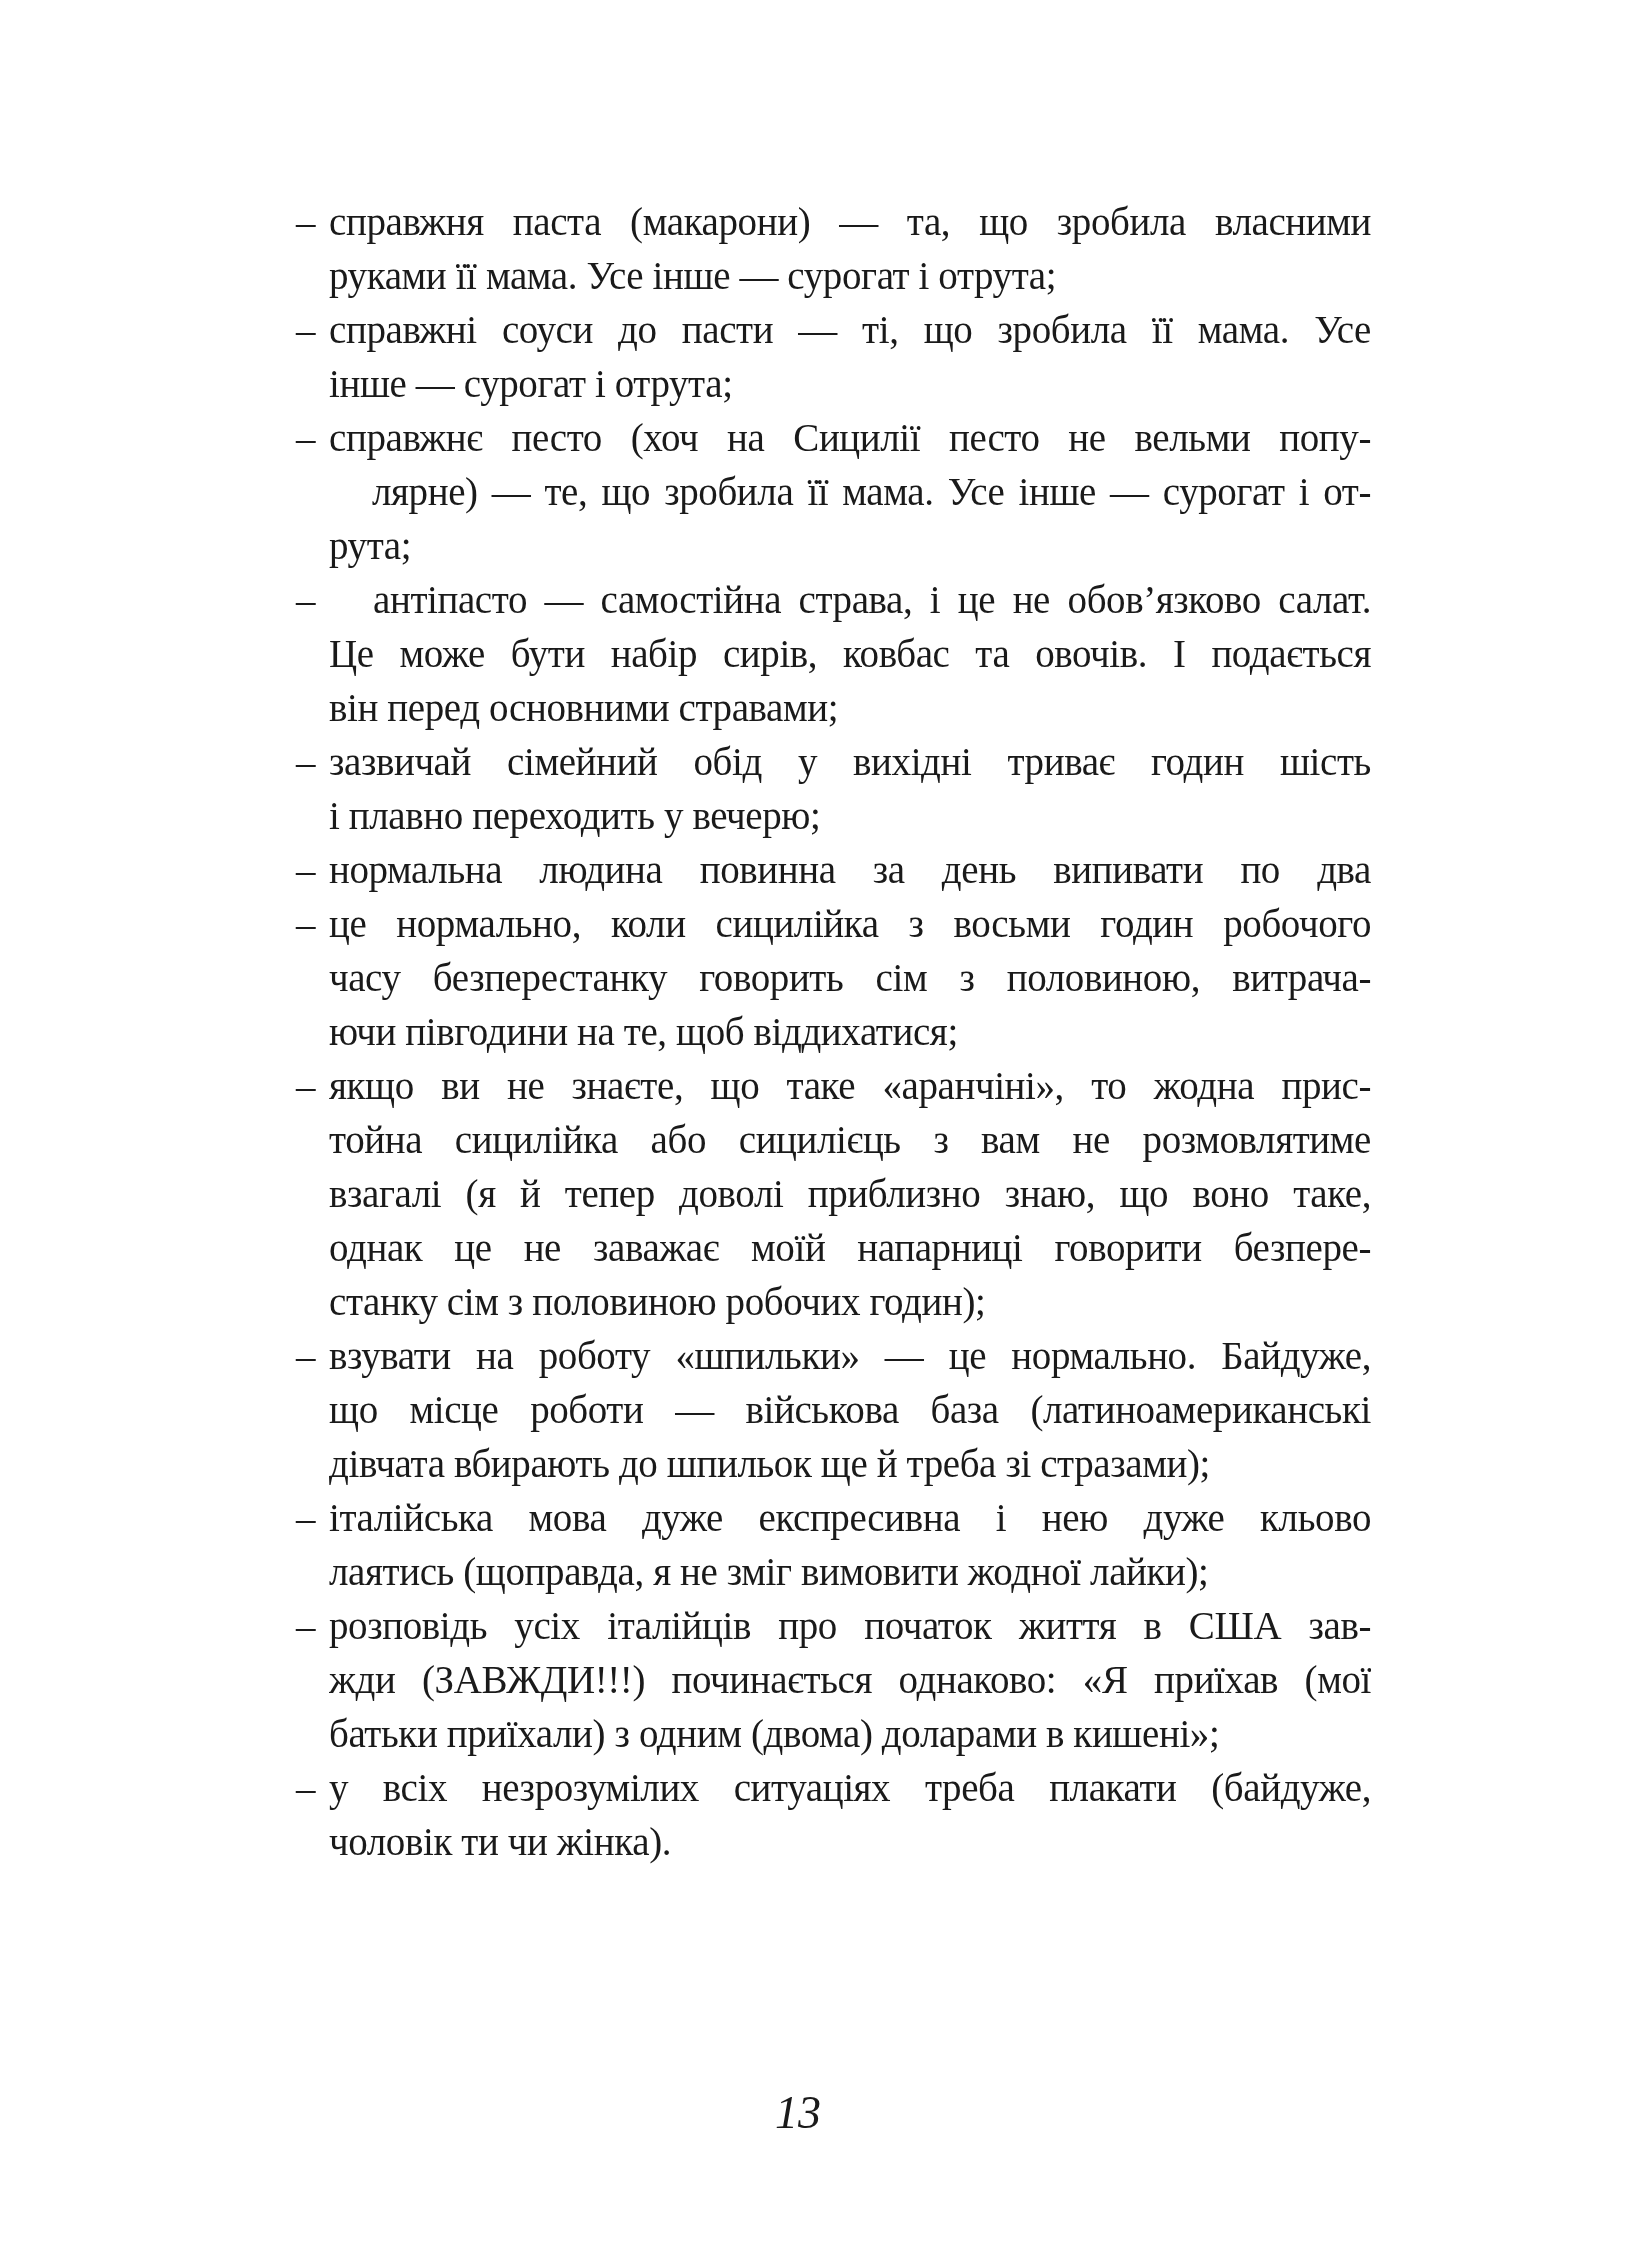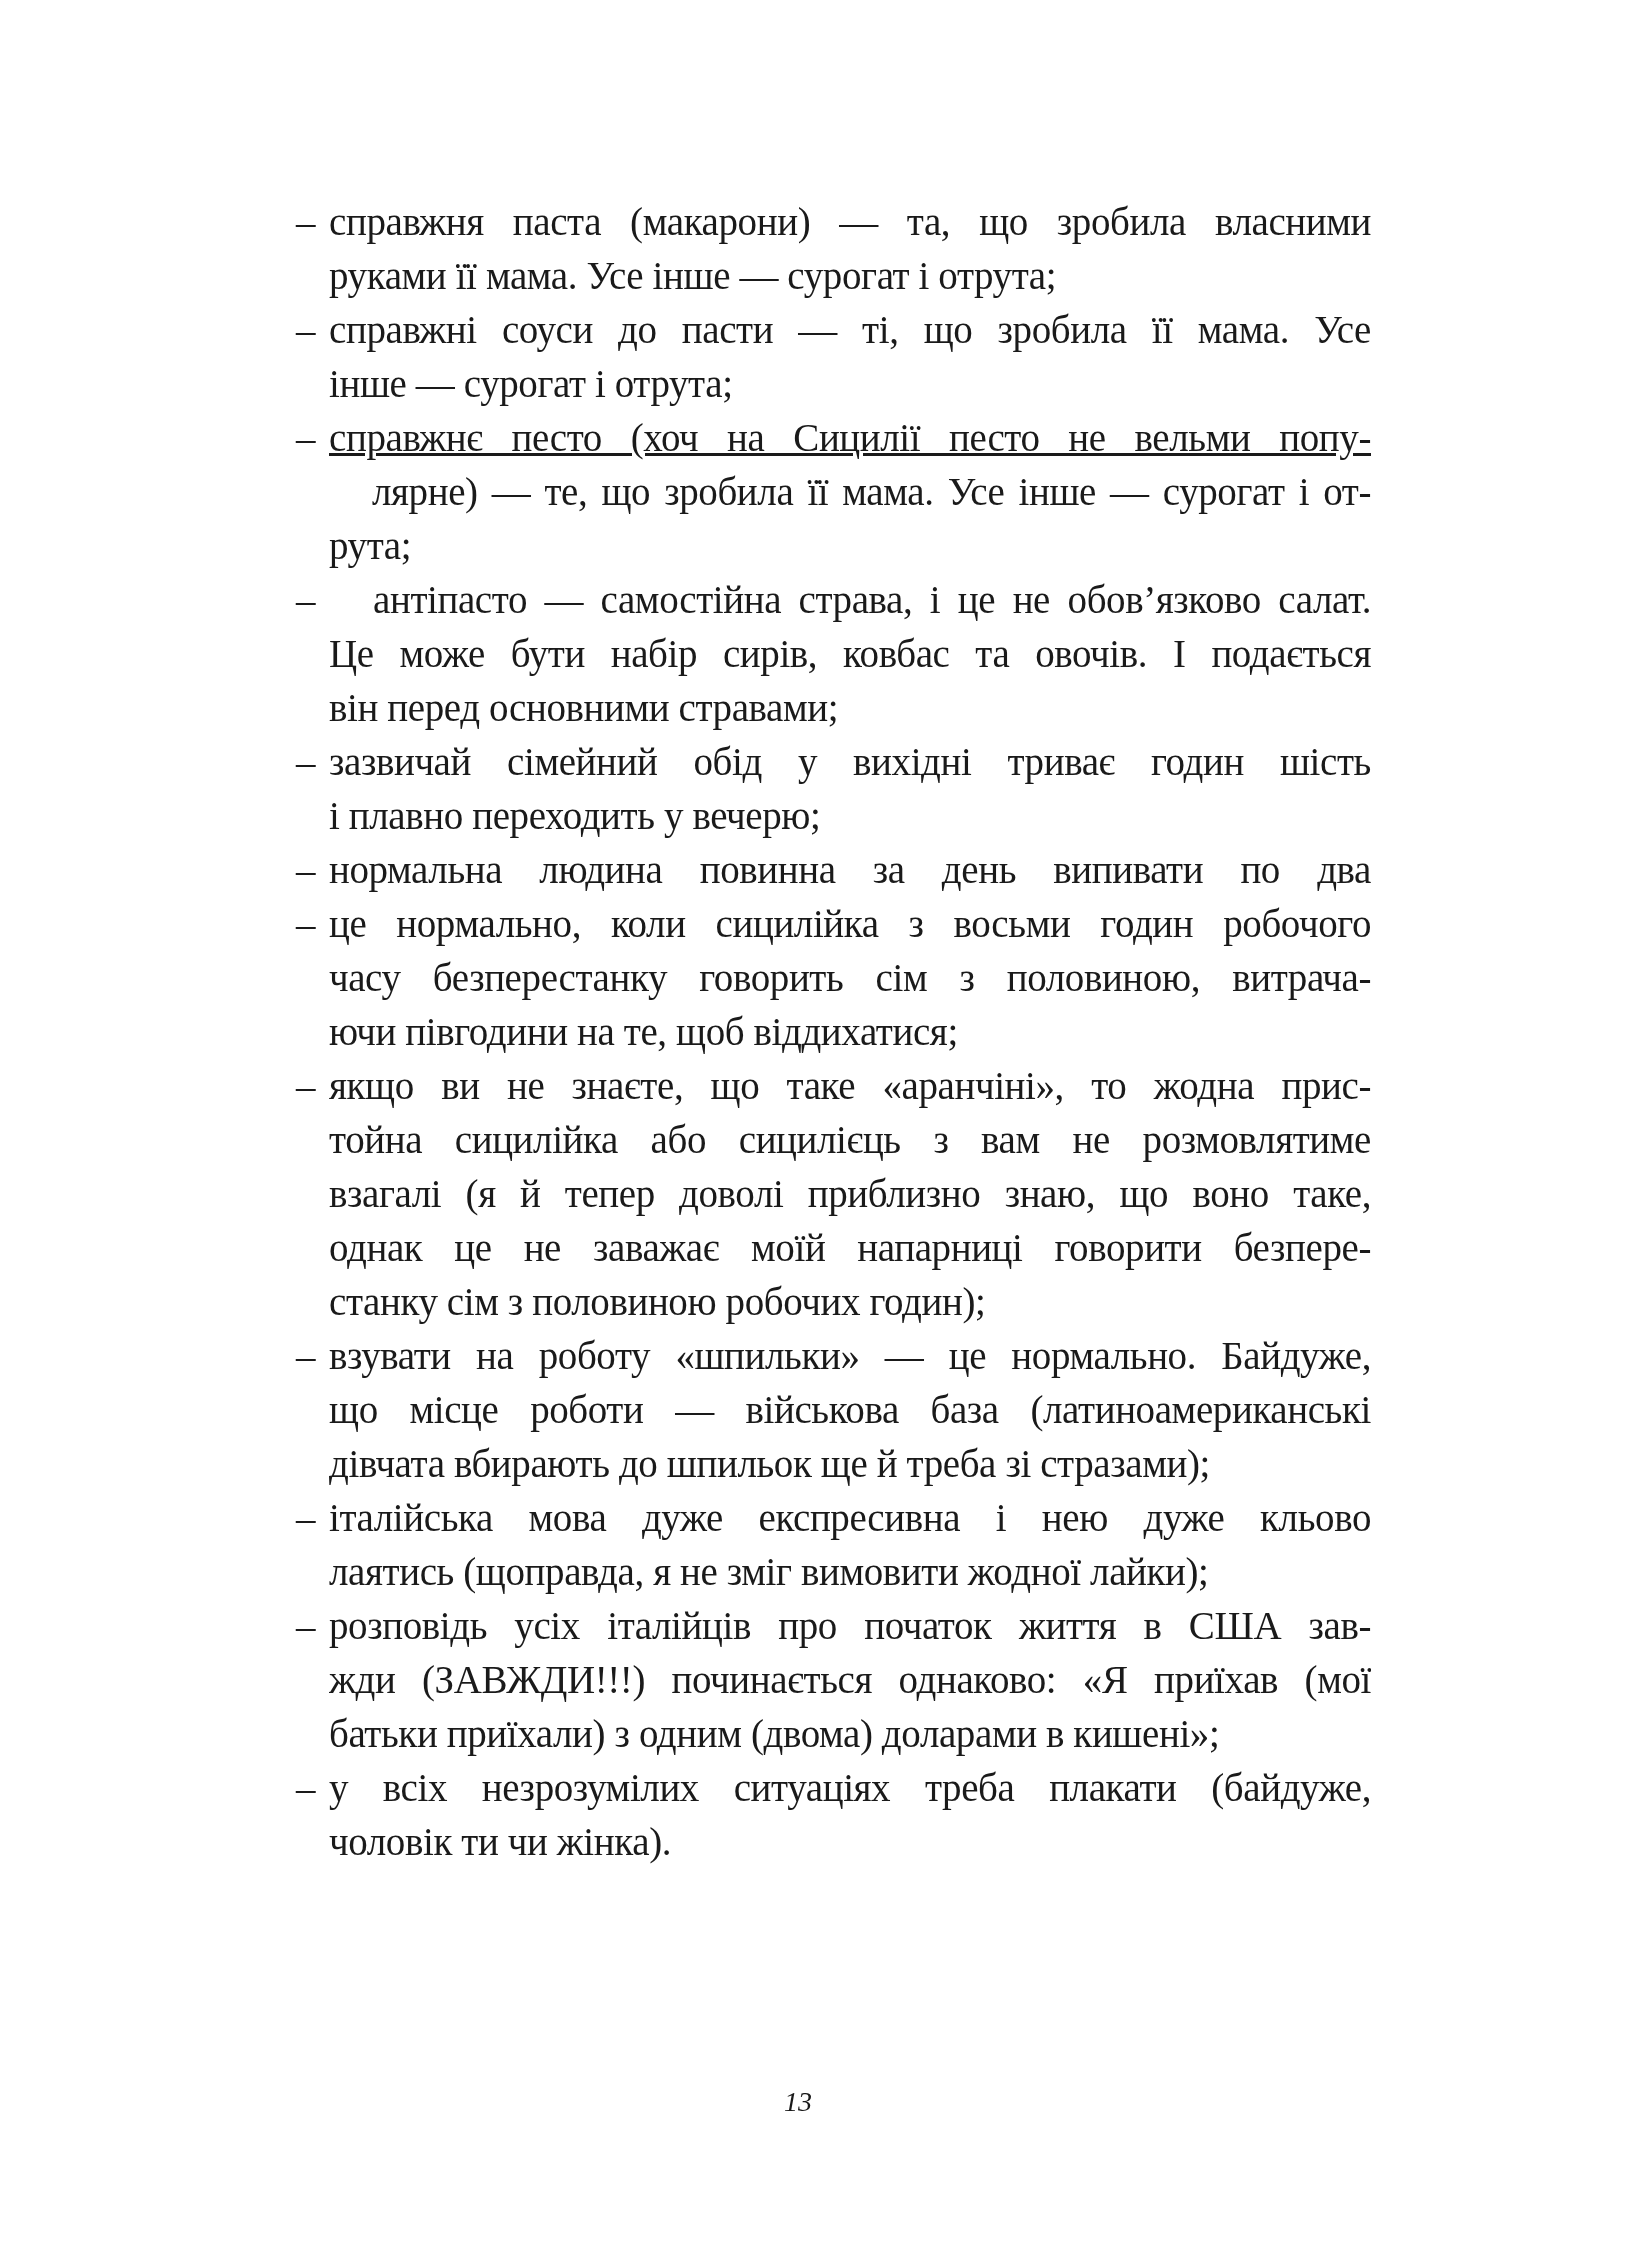--- a/index.html
+++ b/index.html
@@ -11,41 +11,41 @@
     color: #1a1a1a;
     font-size: 39px;
   }
   .item { position: relative; padding-left: 33px; }
   .dash { position: absolute; left: 0; top: 0; line-height: 54px; }
   .line { display: block; height: 54px; line-height: 54px; white-space: nowrap; letter-spacing: -0.4px; }
   .line.justify { text-align: justify; text-align-last: justify; }
   .page-number {
     position: absolute; left: 768px; top: 2086px; width: 60px; text-align: center;
     font-family: "Liberation Serif", "DejaVu Serif", serif; font-style: italic;
-    font-size: 28px; color: #1a1a1a;
+    font-size: 46px; color: #1a1a1a;
   }
 </style>
 </head>
 <body>
 
 <div class="page">
   <div class="text-block" id="list">
       <div class="item">
         <span class="dash">–</span>
         <span class="line justify" style="white-space: normal; overflow: hidden;">справжня паста (макарони) — та, що зробила власними</span>
         <span class="line">руками її мама. Усе інше — сурогат і отрута;</span>
       </div>
       <div class="item">
         <span class="dash">–</span>
         <span class="line justify" style="white-space: normal; overflow: hidden;">справжні соуси до пасти — ті, що зробила її мама. Усе</span>
         <span class="line">інше — сурогат і отрута;</span>
       </div>
       <div class="item">
         <span class="dash">–</span>
-        <span class="line justify" style="white-space: normal; overflow: hidden; text-decoration: underline;">справжнє песто (хоч на Сицилії песто не вельми попу-</span>
+        <span class="line justify" style="white-space: normal; overflow: hidden;">справжнє песто (хоч на Сицилії песто не вельми попу-</span>
         <span class="line justify" style="white-space: normal; overflow: hidden; margin-left: 43px;">лярне) — те, що зробила її мама. Усе інше — сурогат і от-</span>
         <span class="line">рута;</span>
       </div>
       <div class="item">
         <span class="dash">–</span>
         <span class="line justify" style="white-space: normal; overflow: hidden; margin-left: 44px;">антіпасто — самостійна страва, і це не обов’язково салат.</span>
         <span class="line justify" style="white-space: normal; overflow: hidden;">Це може бути набір сирів, ковбас та овочів. І подається</span>
         <span class="line">він перед основними стравами;</span>
       </div>
       <div class="item">

